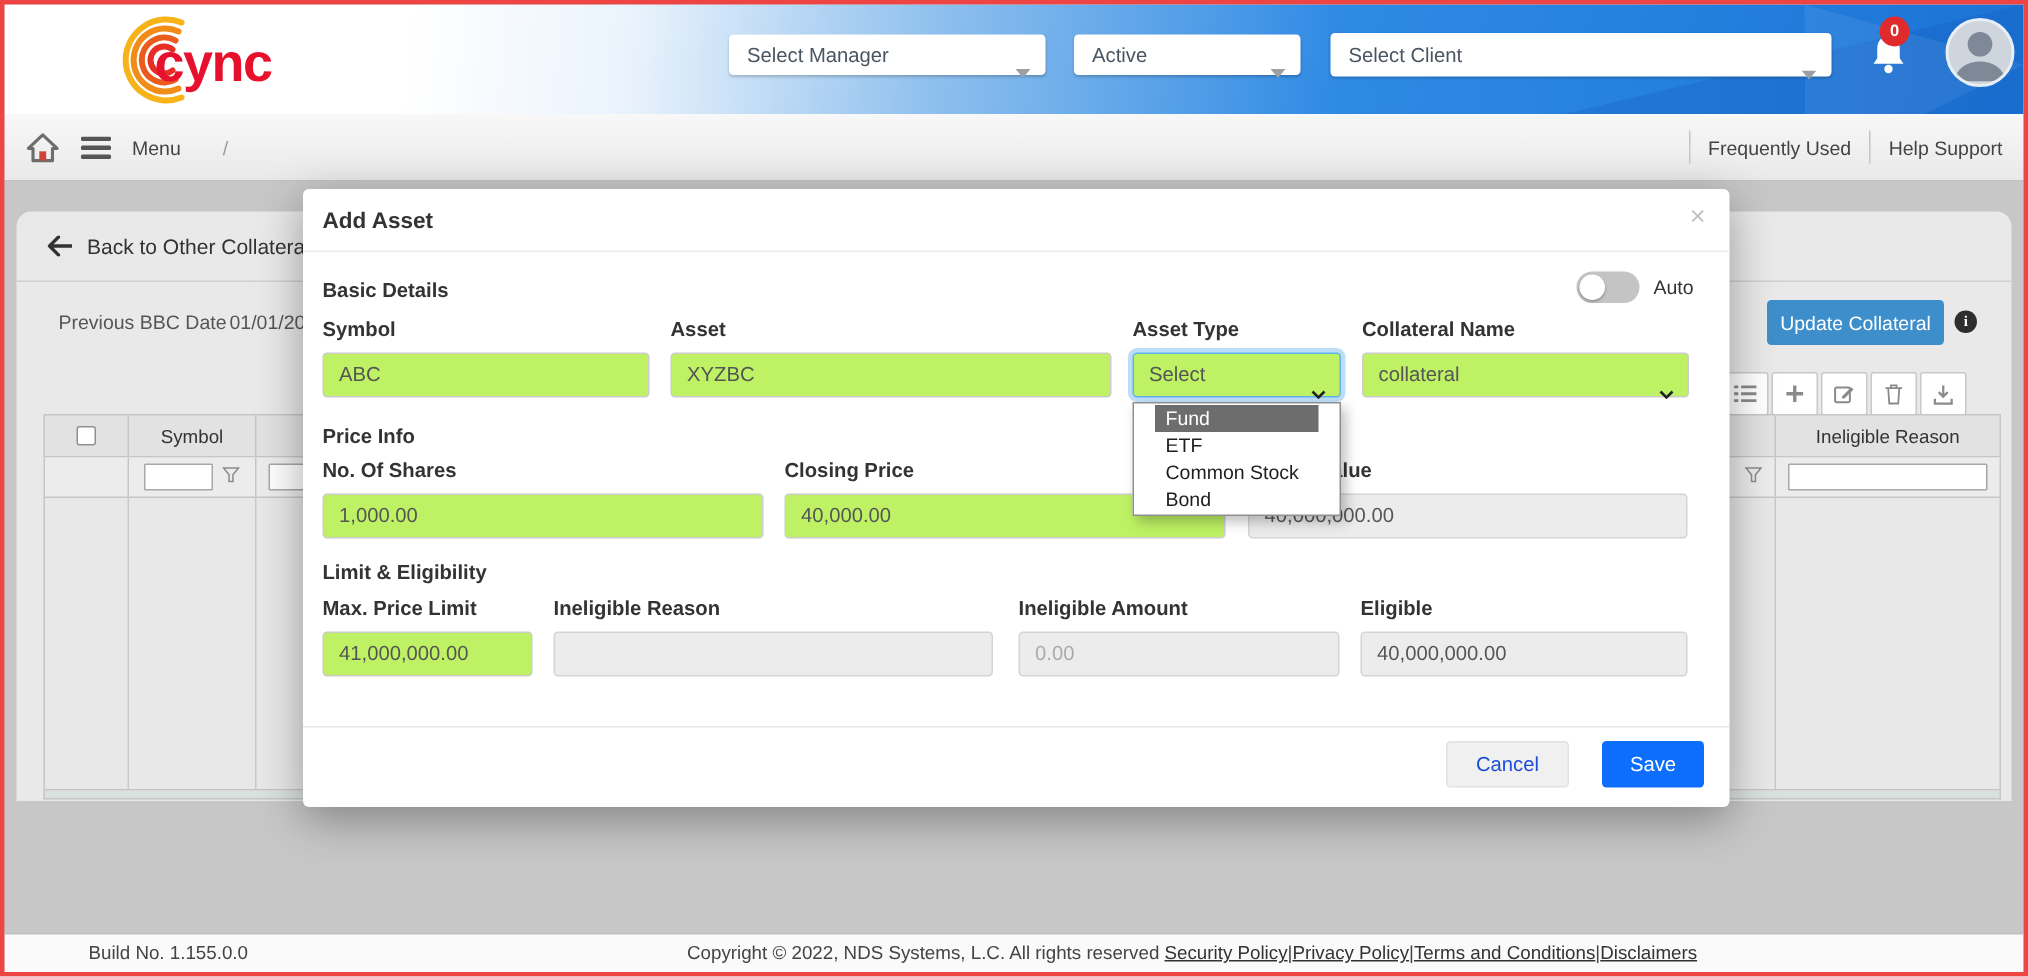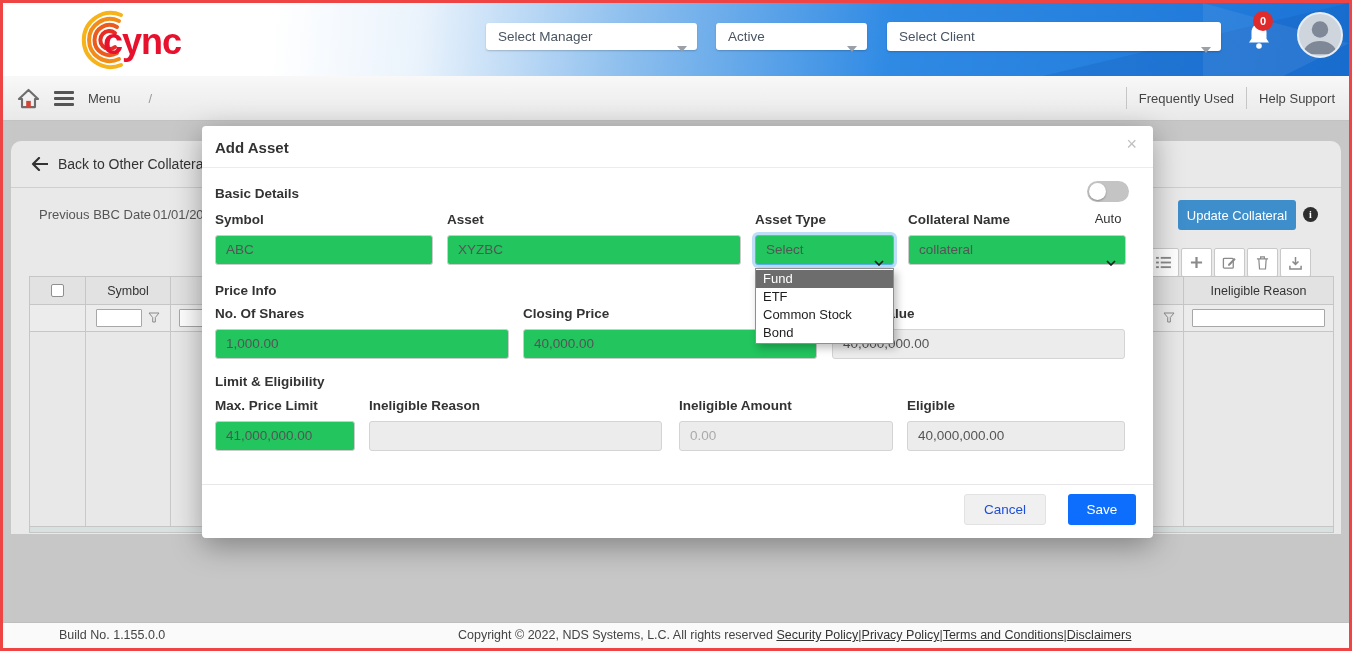--- a/index.html
+++ b/index.html
@@ -62,30 +62,30 @@
   
   .modal { position:absolute; left:199px; top:123px; width:951px; height:412px; background:#fff; border-radius:4px;
     box-shadow:0 8px 30px rgba(0,0,0,.35); z-index:10; }
   .m-head { height:42px; border-bottom:1px solid #ececec; position:relative; }
   .m-title { position:absolute; left:13px; top:13px; font-size:15px; color:#333;font-weight:bold; }
   .m-close { position:absolute; right:16px; top:9px; font-size:18px; color:#c0c0c0; cursor:pointer; line-height:1; }
   .section { position:absolute; font-size:13.5px; font-weight:bold; color:#333; }
   .fld { position:absolute; }
   .lbl { font-size:13.5px; font-weight:bold; color:#333; margin-bottom:8px; white-space:nowrap; }
   .inp { height:30px; line-height:28px; border:1px solid #ccc; border-radius:3px; padding:0 10px;
-    background:#22c55e; color:#555; font-size:13.5px; position:relative; }
+    background:#bef264; color:#555; font-size:13.5px; position:relative; }
   .inp.dis { background:#ececec; border-color:#d4d4d4; }
   .inp.ph { color:#aaa; }
   .sel .chev { position:absolute; right:9px; top:12px; }
   .focus { border-color:#5fb2ef; box-shadow:0 0 0 3px rgba(70,160,235,.35); }
   .listbox { position:absolute; left:553px; top:142px; width:139px; background:#fff; border:1px solid #8f8f8f;
-    box-shadow:3px 4px 8px rgba(0,0,0,.25); z-index:20; padding:1px 0; }
+    box-shadow:3px 4px 8px rgba(0,0,0,.25); z-index:20; padding:1px 14px; }
   .opt { height:18px; line-height:18px; padding:0 7px; font-size:13px; color:#1d1d1d; cursor:pointer; }
   .opt.on { background:#6d6d6d; color:#fff; }
-  .toggle-wrap { position:absolute; right:24px; top:55px; display:flex; align-items:center; gap:9px;flex-direction:column; }
+  .toggle-wrap { position:absolute; right:24px; top:55px; display:flex; align-items:center; gap:9px; }
   .toggle { width:42px; height:21px; border-radius:11px; background:#c4c4c4; position:relative; cursor:pointer; }
   .knob { position:absolute; left:2px; top:2px; width:17px; height:17px; border-radius:50%; background:#fff;
     box-shadow:0 1px 2px rgba(0,0,0,.3); }
   .m-divider { position:absolute; left:0; right:0; top:358px; border-top:1px solid #e8e8e8; }
   .btn { position:absolute; top:368px; height:31px; border-radius:3px; font-size:13.5px; font-family:inherit;
     border:none; cursor:pointer; }
   .btn-cancel { right:107px; width:82px; background:#f0f0f0; color:#1d4ed8; border:1px solid #e2e2e2; }
   .btn-save { right:17px; width:68px; background:#0d6efd; color:#fff; }
 
   

